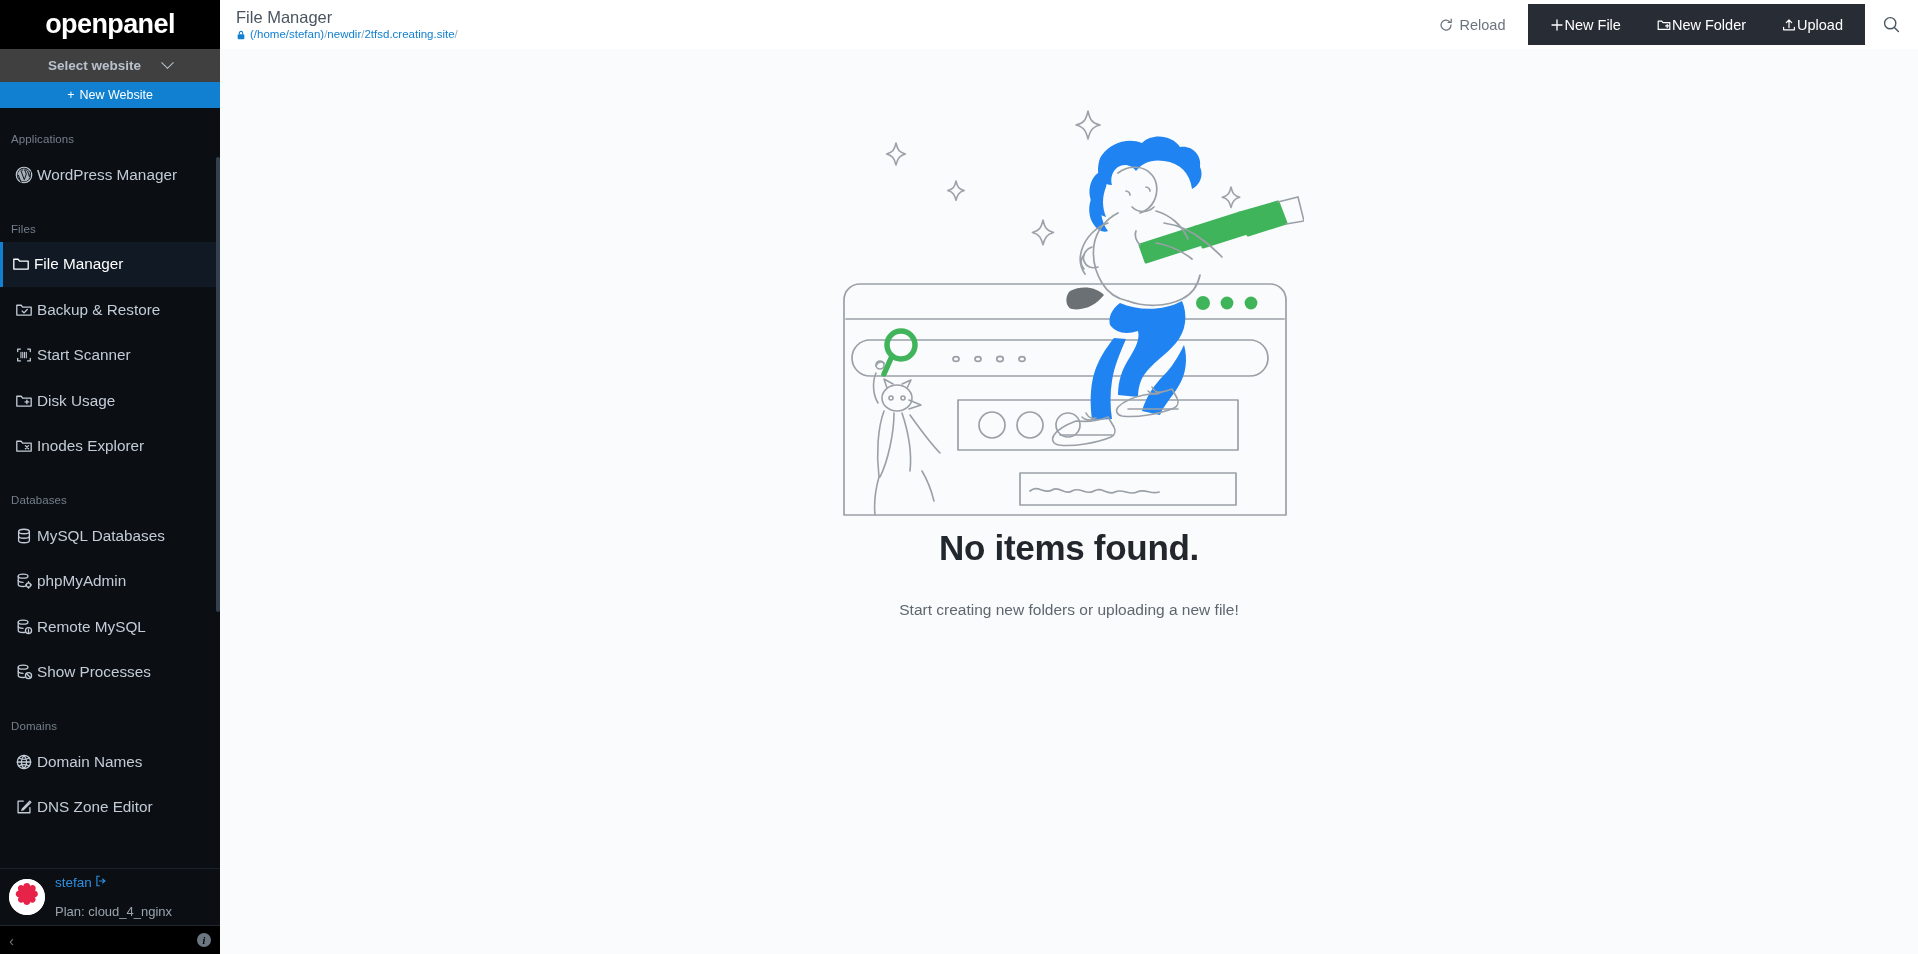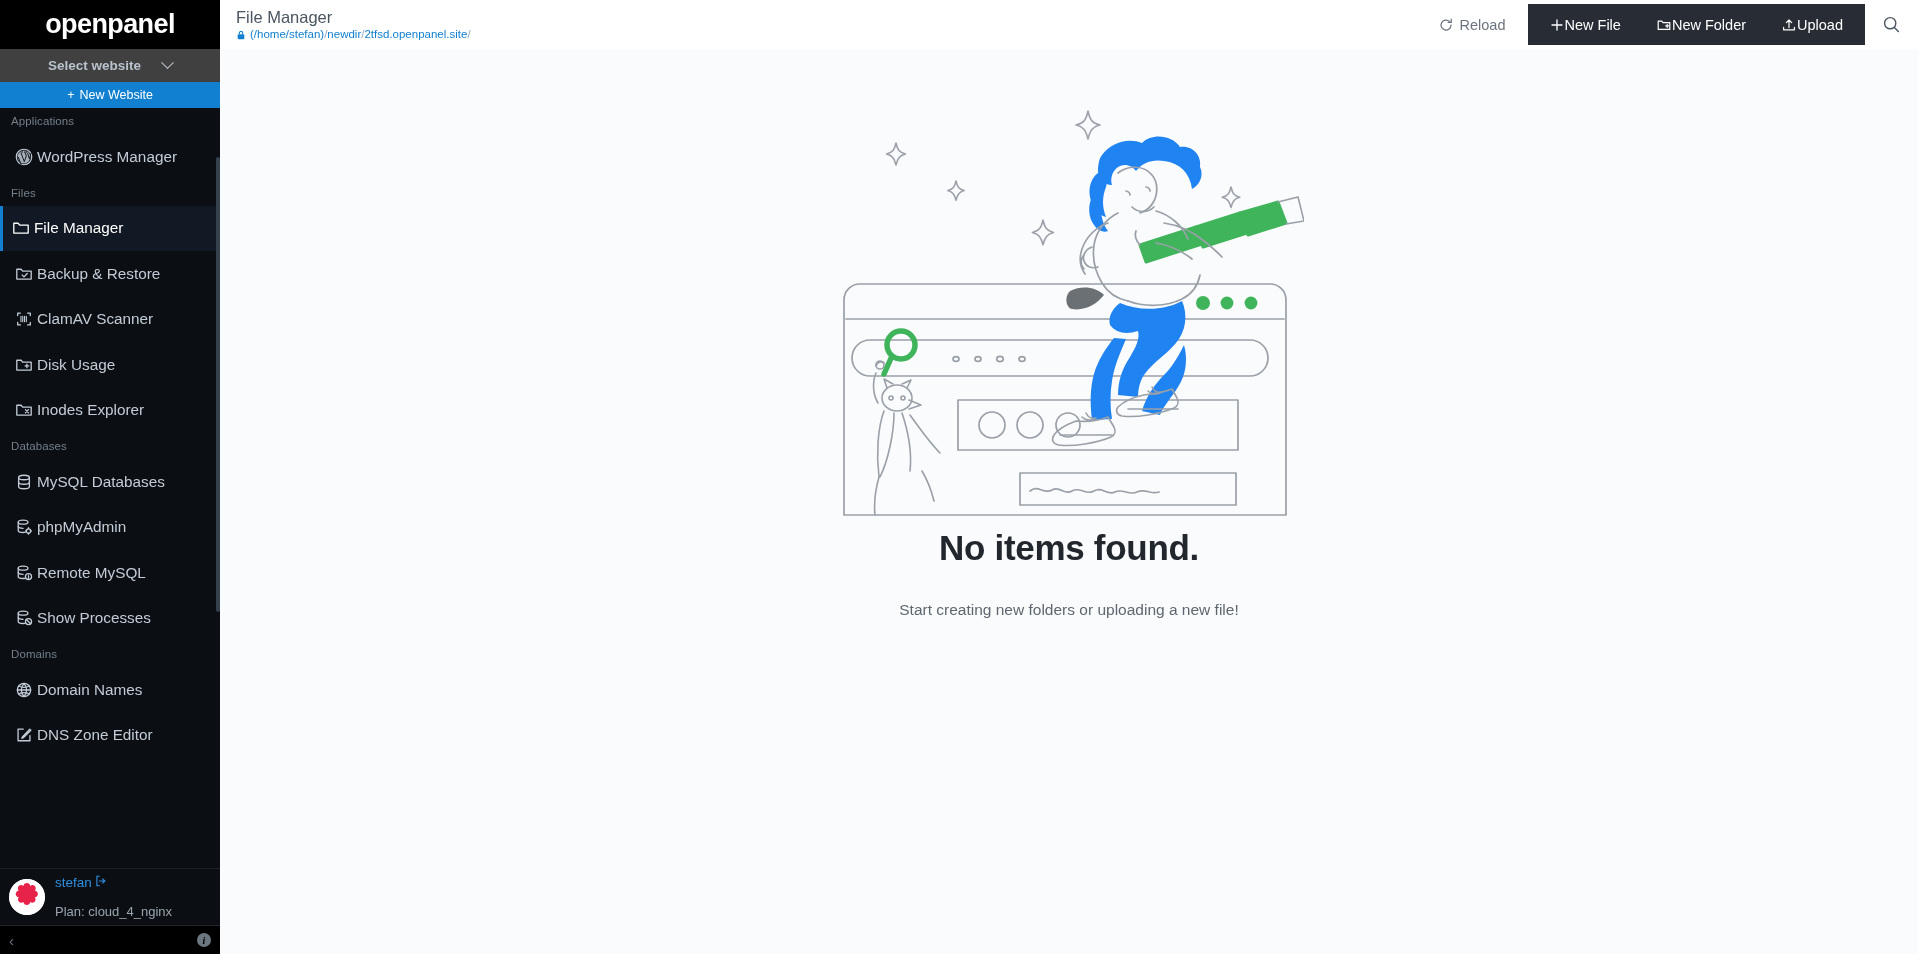--- a/index.html
+++ b/index.html
@@ -81,21 +81,21 @@
     flex: 1 1 auto;
     overflow-y: hidden;
     position: relative;
     background: #0b0f14;
   }
   .nav-inner { padding-bottom: 4px; }
 
   .section-title {
     color: #757f8a;
     font-size: 11.5px;
-    padding: 7px 0 7px 11px;
+    padding: 25px 0 7px 11px;
     letter-spacing: 0.1px;
   }
 
   .nav-item {
     display: flex;
     align-items: center;
     gap: 4px;
     height: 45.5px;
     padding-left: 11px;
     color: #c3ccd6;
@@ -348,21 +348,21 @@
           </span>
           <span>Backup &amp; Restore</span>
         </a>
         <a class="nav-item">
           <span class="ico">
             <svg viewBox="0 0 20 20">
               <path d="M3 6.2V3.4h3M17 6.2V3.4h-3M3 13.8v2.8h3M17 13.8v2.8h-3" fill="none" stroke="currentColor" stroke-width="1.45" stroke-linecap="round" stroke-linejoin="round"></path>
               <path d="M6.6 7v6M8.6 7v6M10.6 7v6M12.6 7v6" stroke="currentColor" stroke-width="1.2" stroke-linecap="round"></path>
             </svg>
           </span>
-          <span>ClamAV Scanner</span>
+          <span>Start Scanner</span>
         </a>
         <a class="nav-item">
           <span class="ico">
             <svg viewBox="0 0 20 20">
               <path d="M2 15.6V4.7h4.8l1.7 2.2h9.5v8.7z" fill="none" stroke="currentColor" stroke-width="1.45" stroke-linecap="round" stroke-linejoin="round"></path>
               <path d="M13.2 9v4M11.2 11h4" fill="none" stroke="currentColor" stroke-width="1.45" stroke-linecap="round" stroke-linejoin="round"></path>
             </svg>
           </span>
           <span>Disk Usage</span>
         </a>
@@ -482,21 +482,21 @@
   <header class="topbar">
     <div class="title-block">
       <span class="page-title">File Manager</span>
       <div class="breadcrumb">
         <span class="lock">
           <svg viewBox="0 0 12 12" width="10" height="10">
             <rect x="2" y="5" width="8" height="6" rx="1" fill="#1180d0"></rect>
             <path d="M4 5V3.6a2 2 0 0 1 4 0V5" fill="none" stroke="#1180d0" stroke-width="1.3"></path>
           </svg>
         </span>
-        <span id="bc-list"><span class="bc-seg">(/home/stefan)</span><span class="bc-sep">/</span><span class="bc-seg">newdir</span><span class="bc-sep">/</span><span class="bc-seg">2tfsd.openpanel.site</span><span class="bc-sep">/</span></span>
+        <span id="bc-list"><span class="bc-seg">(/home/stefan)</span><span class="bc-sep">/</span><span class="bc-seg">newdir</span><span class="bc-sep">/</span><span class="bc-seg">2tfsd.creating.site</span><span class="bc-sep">/</span></span>
       </div>
     </div>
 
     <div class="topbar-right">
       <button class="reload-btn">
         <span>
           <svg viewBox="0 0 14 14" fill="none" stroke="#6b747e" stroke-width="1.25" stroke-linecap="round">
             <path d="M12 7a5 5 0 1 1-1.6-3.6"></path>
             <path d="M12.2 1.2v3.1H9.1"></path>
           </svg>

